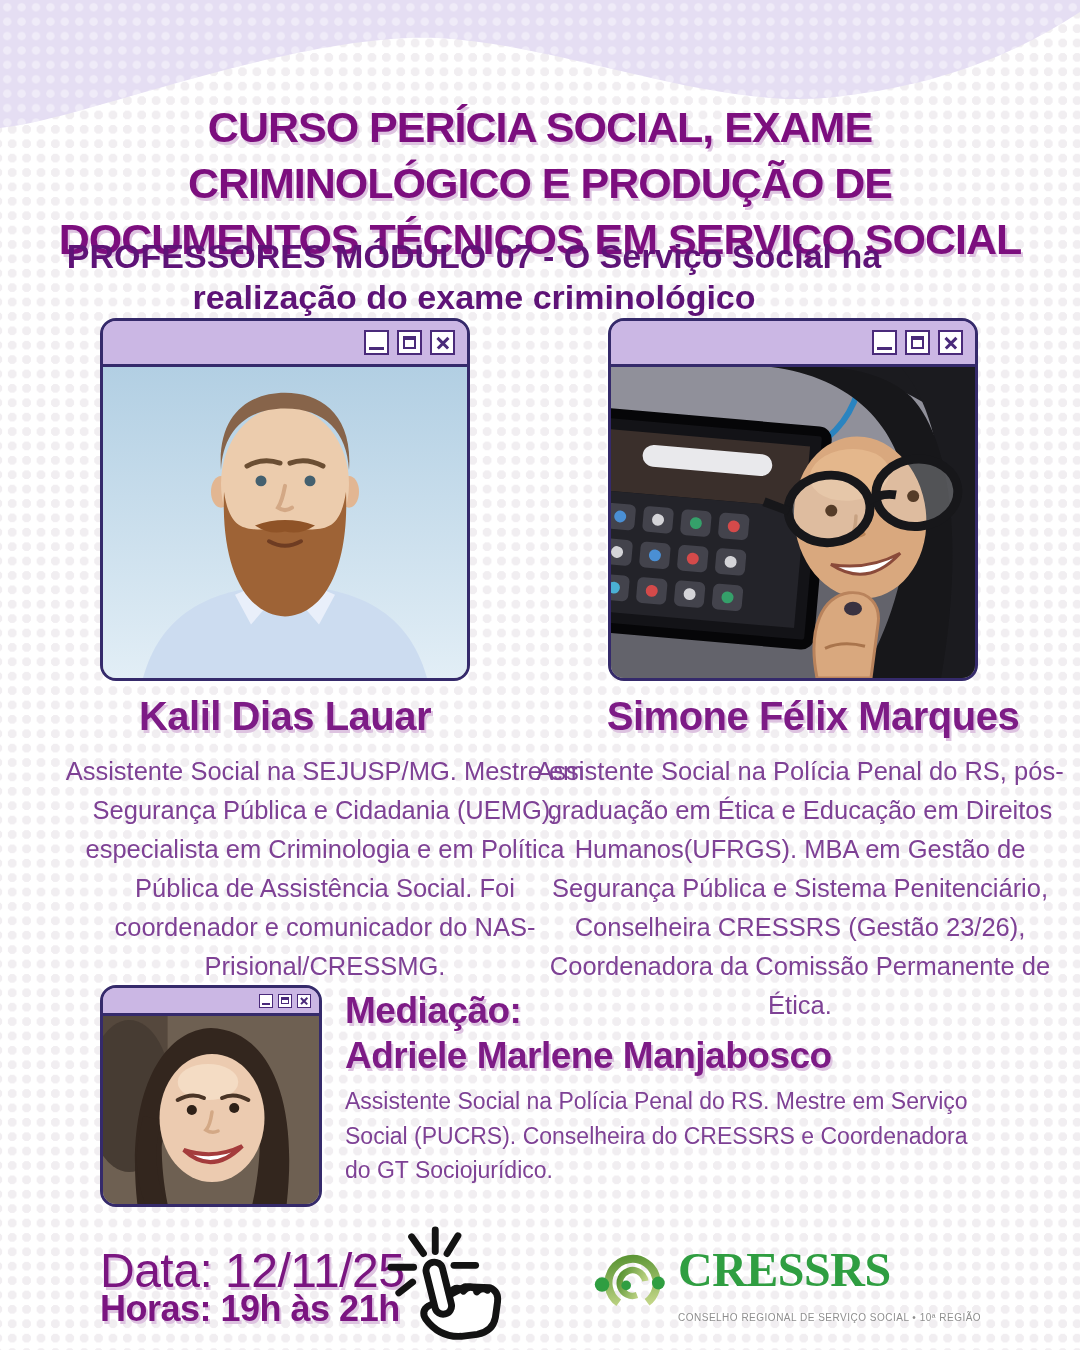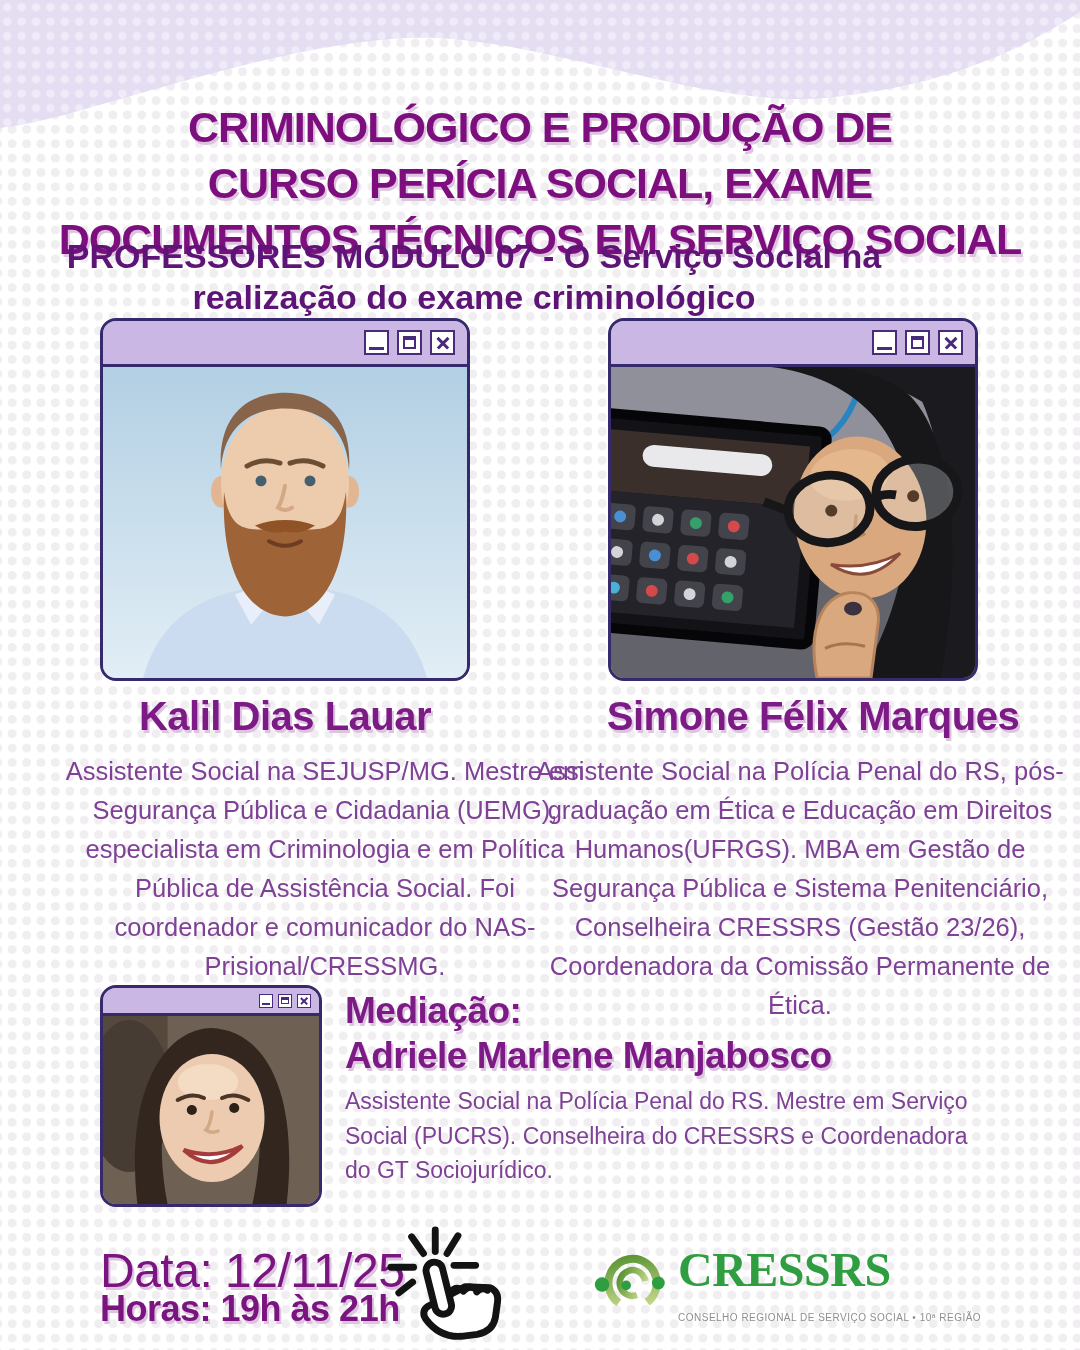--- a/index.html
+++ b/index.html
@@ -74,22 +74,22 @@
     <defs>
       <pattern id="wdots" width="14.4" height="14.4" patternUnits="userSpaceOnUse">
         <circle cx="7.2" cy="7.2" r="4.2" fill="#ffffff" opacity="0.4"></circle>
       </pattern>
     </defs>
     <path d="M0,0 H1080 V12 C1010,58 930,88 825,98 C710,108 560,44 438,38 C325,33 165,88 60,116 C40,121 18,126 0,128 Z" fill="#e5def3"></path>
     <path d="M0,0 H1080 V12 C1010,58 930,88 825,98 C710,108 560,44 438,38 C325,33 165,88 60,116 C40,121 18,126 0,128 Z" fill="url(#wdots)"></path>
   </svg>
 
   <div class="abs title">
+    <span>CURSO PERÍCIA SOCIAL, EXAME</span>
     <span>CRIMINOLÓGICO E PRODUÇÃO DE</span>
-    <span>CURSO PERÍCIA SOCIAL, EXAME</span>
     <span>DOCUMENTOS TÉCNICOS EM SERVIÇO SOCIAL</span>
   </div>
   <div class="abs subtitle">
     <span>PROFESSORES MÓDULO 07 - O Serviço Social na</span>
     <span>realização do exame criminológico</span>
   </div>
 
   <div class="abs win win-lg" style="left:100px;top:318px;width:370px;height:363px;">
     <div class="win-bar">
       <span class="wc wc-min"></span>

